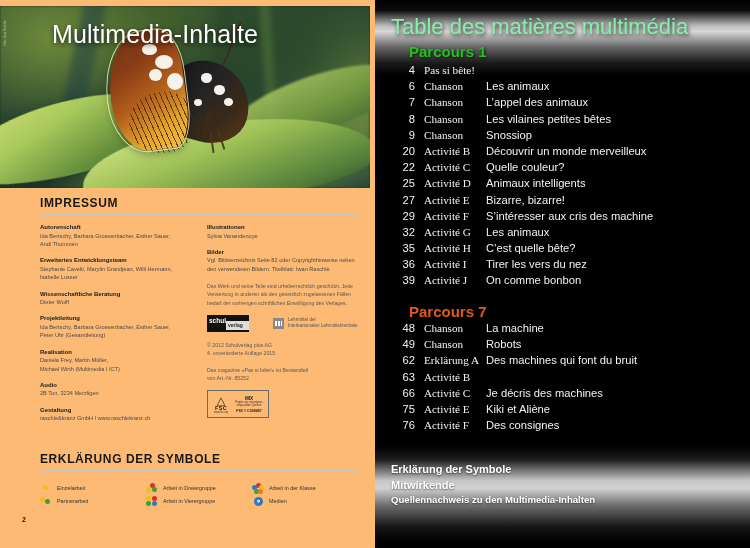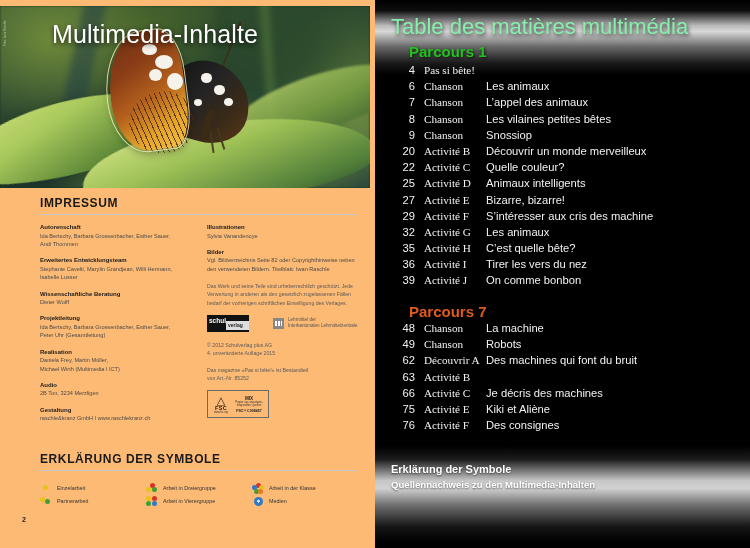--- a/index.html
+++ b/index.html
@@ -434,21 +434,21 @@
           <span class="c-kind">Chanson</span>
           <span class="c-title">La machine</span>
         </div>
         <div class="toc-row">
           <span class="c-page">49</span>
           <span class="c-kind">Chanson</span>
           <span class="c-title">Robots</span>
         </div>
         <div class="toc-row">
           <span class="c-page">62</span>
-          <span class="c-kind">Découvrir A</span>
+          <span class="c-kind">Erklärung A</span>
           <span class="c-title">Des machines qui font du bruit</span>
         </div>
         <div class="toc-row">
           <span class="c-page">63</span>
           <span class="c-kind">Activité B</span>
         </div>
         <div class="toc-row">
           <span class="c-page">66</span>
           <span class="c-kind">Activité C</span>
           <span class="c-title">Je décris des machines</span>
@@ -460,17 +460,18 @@
         </div>
         <div class="toc-row">
           <span class="c-page">76</span>
           <span class="c-kind">Activité F</span>
           <span class="c-title">Des consignes</span>
         </div>
       </div>
 
     <div id="bottom-links">
         <div class="blink">Erklärung der Symbole</div>
+        <div class="blink">Mitwirkende</div>
         <div class="blink sm">Quellennachweis zu den Multimedia-Inhalten</div>
       </div>
 
   </div>
 </div>
 
 </body></html>

